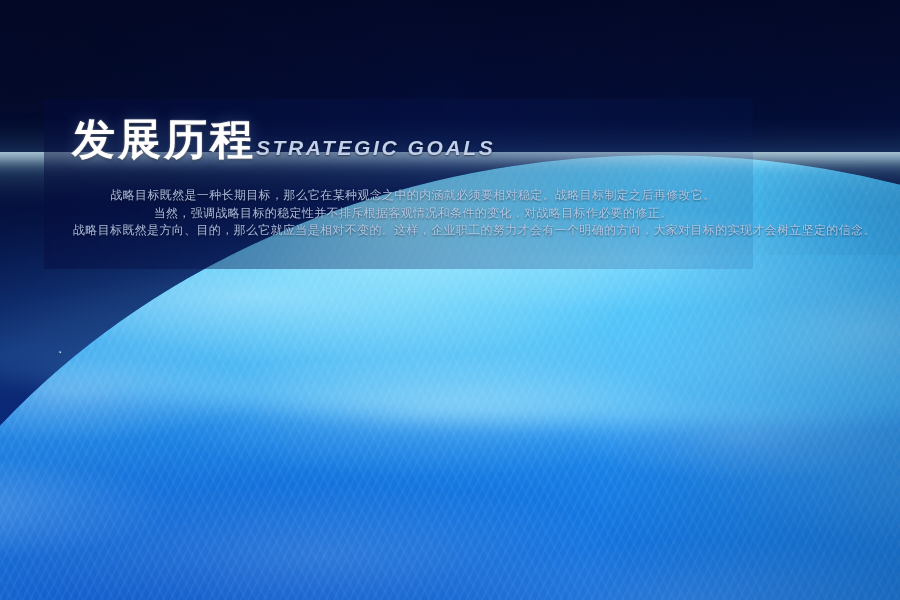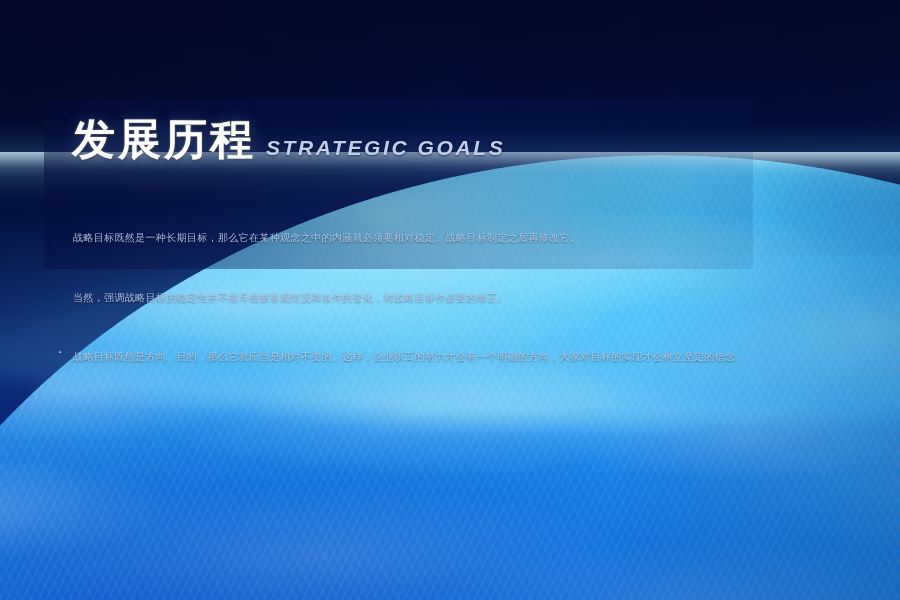--- a/index.html
+++ b/index.html
@@ -12,20 +12,21 @@
     font-family: "Liberation Sans", sans-serif;
   }
 
   
   .stage {
     position: relative;
     width: 900px;
     height: 600px;
     overflow: hidden;
     background: #061042;
+    text-align: center;
   }
 
   
   .sky {
     position: absolute;
     inset: 0;
     background:
       radial-gradient(120% 90% at 62% 104%,
           rgba(110,200,255,0.00) 62%,
           rgba(90,180,255,0.06) 72%,
@@ -236,43 +237,42 @@
       0 1px 3px rgba(0,0,0,0.55),
       0 0 16px rgba(150,200,255,0.30);
   }
   .title-en {
     font-family: "Liberation Sans", sans-serif;
     font-size: 21px;
     font-style: italic;
     font-weight: 700;
     letter-spacing: 2.6px;
     color: #c2cfe8;
-    margin-left: 10px;
+    margin-left: 0;
     position: relative;
     top: 1px;
     text-shadow: 0 1px 2px rgba(0,0,0,0.5);
   }
 
   
   .body-copy {
     position: absolute;
     left: 29px;
     top: 88px;
     width: 680px;
   }
   .body-line {
     font-family: "DejaVu Sans", "Liberation Sans", sans-serif;
-    font-size: 10px;
+    font-size: 12px;
     line-height: 17.5px;
     color: #b9c8e6;
     letter-spacing: 0.35px;
     white-space: nowrap;
     text-shadow: 0 1px 2px rgba(0,0,0,0.55);
     opacity: 0.92;
-    margin-top: 42px;
   }
 </style>
 </head>
 <body>
 
 <div class="stage">
 
   <div class="sky"></div>
   <div class="sky-vignette"></div>
 

